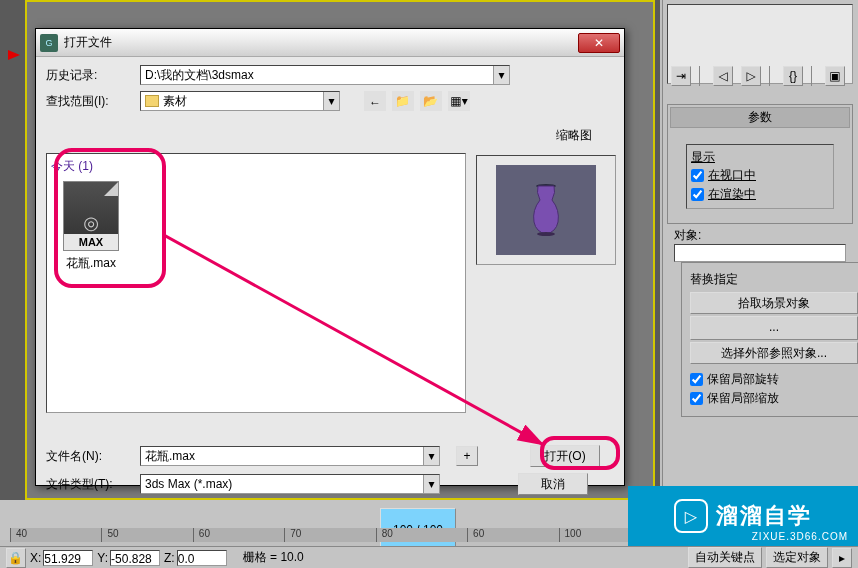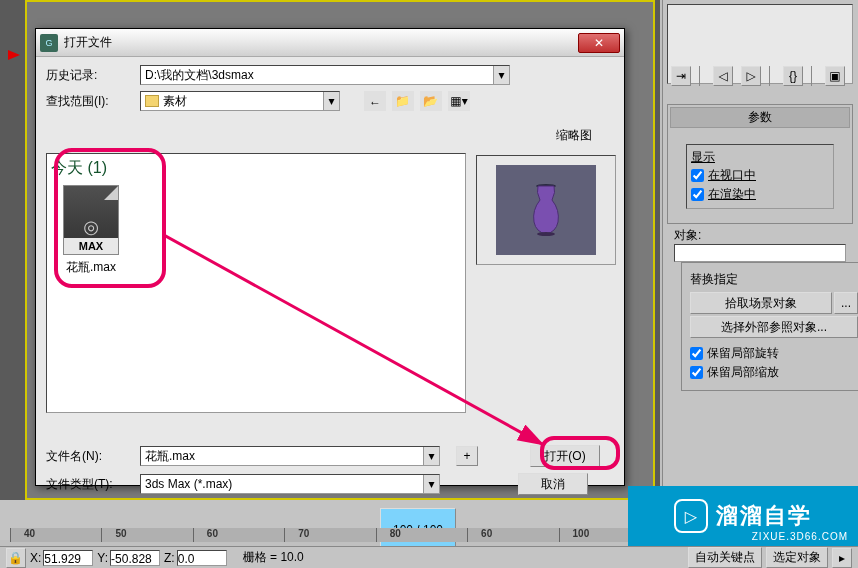--- a/index.html
+++ b/index.html
@@ -18,21 +18,21 @@
 
 .panel-group { position: absolute; left: 4px; width: 186px; border: 1px solid #888; background: #c4c4c4; padding: 2px; }
 .panel-header { background: #b0b0b0; text-align: center; padding: 1px; border: 1px solid #999; margin-bottom: 4px; }
 #pg-params { top: 104px; height: 120px; }
 .fieldset-sub { border: 1px inset #999; padding: 4px; margin: 16px; text-decoration: underline; }
 .cb-row { display: flex; align-items: center; gap: 4px; padding: 1px 0; }
 .cb-row input { margin: 0; }
 .txt-field { width: 100%; height: 18px; background: #fff; border: 1px inset #999; }
 
 #pg-assign { position: absolute; left: 18px; top: 262px; width: 186px; border: 1px solid #888; padding: 8px; }
-.btn-row { display: flex; gap: 2px; margin: 2px 0; }
+.btn-row { display: flex; gap: 2px; margin: 2px 0; flex-direction: column; }
 .win-btn { flex: 1; height: 22px; background: #d4d4d4; border: 1px outset #ddd; cursor: pointer; text-align: center; line-height: 20px; }
 .win-btn.sm { flex: 0 0 24px; }
 
 
 .dialog { position: absolute; left: 35px; top: 28px; width: 590px; height: 458px; background: #e8e8e8; border: 1px solid #000; box-shadow: 2px 2px 8px rgba(0,0,0,0.5); }
 .titlebar { height: 28px; background: linear-gradient(to bottom, #fdfdfd 0%, #e8e8e8 50%, #d0d0d0 100%); display: flex; align-items: center; padding: 0 4px; border-bottom: 1px solid #aaa; }
 .title-icon { width: 18px; height: 18px; background: #3a6a5a; border-radius: 2px; margin-right: 6px; display: flex; align-items: center; justify-content: center; color: #aef; font-size: 9px; }
 .titlebar-text { flex: 1; color: #000; }
 .close-btn { width: 42px; height: 20px; background: linear-gradient(to bottom, #e07070, #c03030); border: 1px solid #800; border-radius: 2px; color: #fff; text-align: center; line-height: 18px; cursor: pointer; }
 
@@ -40,21 +40,21 @@
 .field-row { display: flex; align-items: center; gap: 16px; margin-bottom: 6px; }
 .field-label { width: 78px; }
 .dropdown { flex: 1; height: 20px; background: #fff; border: 1px inset #999; display: flex; align-items: center; padding: 0 4px; position: relative; }
 .dropdown .arrow { position: absolute; right: 0; top: 0; width: 16px; height: 100%; background: #ddd; border-left: 1px solid #999; display: flex; align-items: center; justify-content: center; }
 .folder-icon { width: 14px; height: 12px; background: #f4d470; border: 1px solid #c0a040; margin-right: 4px; }
 
 .nav-icons { display: flex; gap: 6px; margin-left: 8px; }
 .nav-ic { width: 22px; height: 20px; background: #e0e0e0; display: flex; align-items: center; justify-content: center; cursor: pointer; }
 
 .file-area { position: absolute; left: 10px; top: 124px; width: 420px; height: 260px; background: #fff; border: 1px inset #999; padding: 4px; overflow: auto; }
-.section-label { color: #14532d; font-size: 16px; }
+.section-label { color: #4c1d95; font-size: 12px; }
 .file-item { width: 80px; text-align: center; padding: 6px; cursor: pointer; }
 .file-thumb { width: 56px; height: 70px; background: linear-gradient(to bottom, #505050, #303030); border: 1px solid #888; margin: 0 auto 4px; position: relative; display: flex; flex-direction: column; align-items: center; justify-content: flex-end; }
 .file-thumb .corner { position: absolute; right: 0; top: 0; width: 14px; height: 14px; background: linear-gradient(135deg, transparent 48%, #888 50%, #d0d0d0 52%); }
 .file-thumb .max-logo { color: #ccc; font-size: 18px; }
 .file-thumb .max-label { background: #e8e8e8; width: 100%; text-align: center; font-weight: bold; font-size: 11px; padding: 2px 0; }
 
 .thumb-label { position: absolute; left: 520px; top: 98px; width: 50px; text-align: left; }
 .preview-box { position: absolute; left: 440px; top: 126px; width: 140px; height: 110px; background: #e8e8e8; border: 1px inset #999; display: flex; align-items: center; justify-content: center; }
 .preview-inner { width: 100px; height: 90px; background: #606078; display: flex; align-items: center; justify-content: center; }
 
@@ -67,21 +67,21 @@
 .hl-open { position: absolute; left: 540px; top: 436px; width: 80px; height: 34px; border: 4px solid #e8005f; border-radius: 14px; pointer-events: none; }
 .arrow-line { position: absolute; left: 162px; top: 234px; width: 400px; height: 220px; pointer-events: none; }
 
 
 .red-arrow { position: absolute; left: 8px; top: 50px; width: 0; height: 0; border-top: 5px solid transparent; border-bottom: 5px solid transparent; border-left: 12px solid #e00000; }
 
 
 .timeline { position: absolute; left: 0; top: 500px; width: 660px; height: 40px; background: #c4c4c4; }
 .time-slider { position: absolute; left: 380px; top: 8px; padding: 14px 12px; background: #7dd3fc; border: 1px outset #ddd; }
 .ruler { position: absolute; left: 10px; top: 28px; width: 640px; height: 14px; background: #b0b0b0; display: flex; }
-.tick { flex: 1; border-left: 1px solid #666; font-size: 10px; padding-left: 13px; color: #333; font-weight: bold; }
+.tick { flex: 1; border-left: 1px solid #666; font-size: 10px; padding-left: 5px; color: #333; }
 
 .status-bar { position: absolute; left: 0; top: 546px; width: 858px; height: 22px; background: #c4c4c4; border-top: 1px solid #888; display: flex; align-items: center; gap: 4px; padding: 0 6px; font-size: 11px; }
 .status-item { display: flex; align-items: center; gap: 2px; }
 .status-item .sbox { background: #fff; border: 1px inset #999; padding: 1px 0; min-width: 50px; height: 16px; }
 .sb-btn { padding: 1px 6px; border: 1px outset #ddd; background: #d4d4d4; cursor: pointer; }
 
 
 .watermark { position: absolute; right: 0; bottom: 22px; width: 230px; height: 60px; background: #0099cc; display: flex; align-items: center; justify-content: center; gap: 8px; color: #fff; }
 .wm-icon { width: 34px; height: 34px; border: 2px solid #fff; border-radius: 8px; display: flex; align-items: center; justify-content: center; font-size: 16px; }
 .wm-text { font-size: 22px; font-weight: bold; letter-spacing: 2px; }

